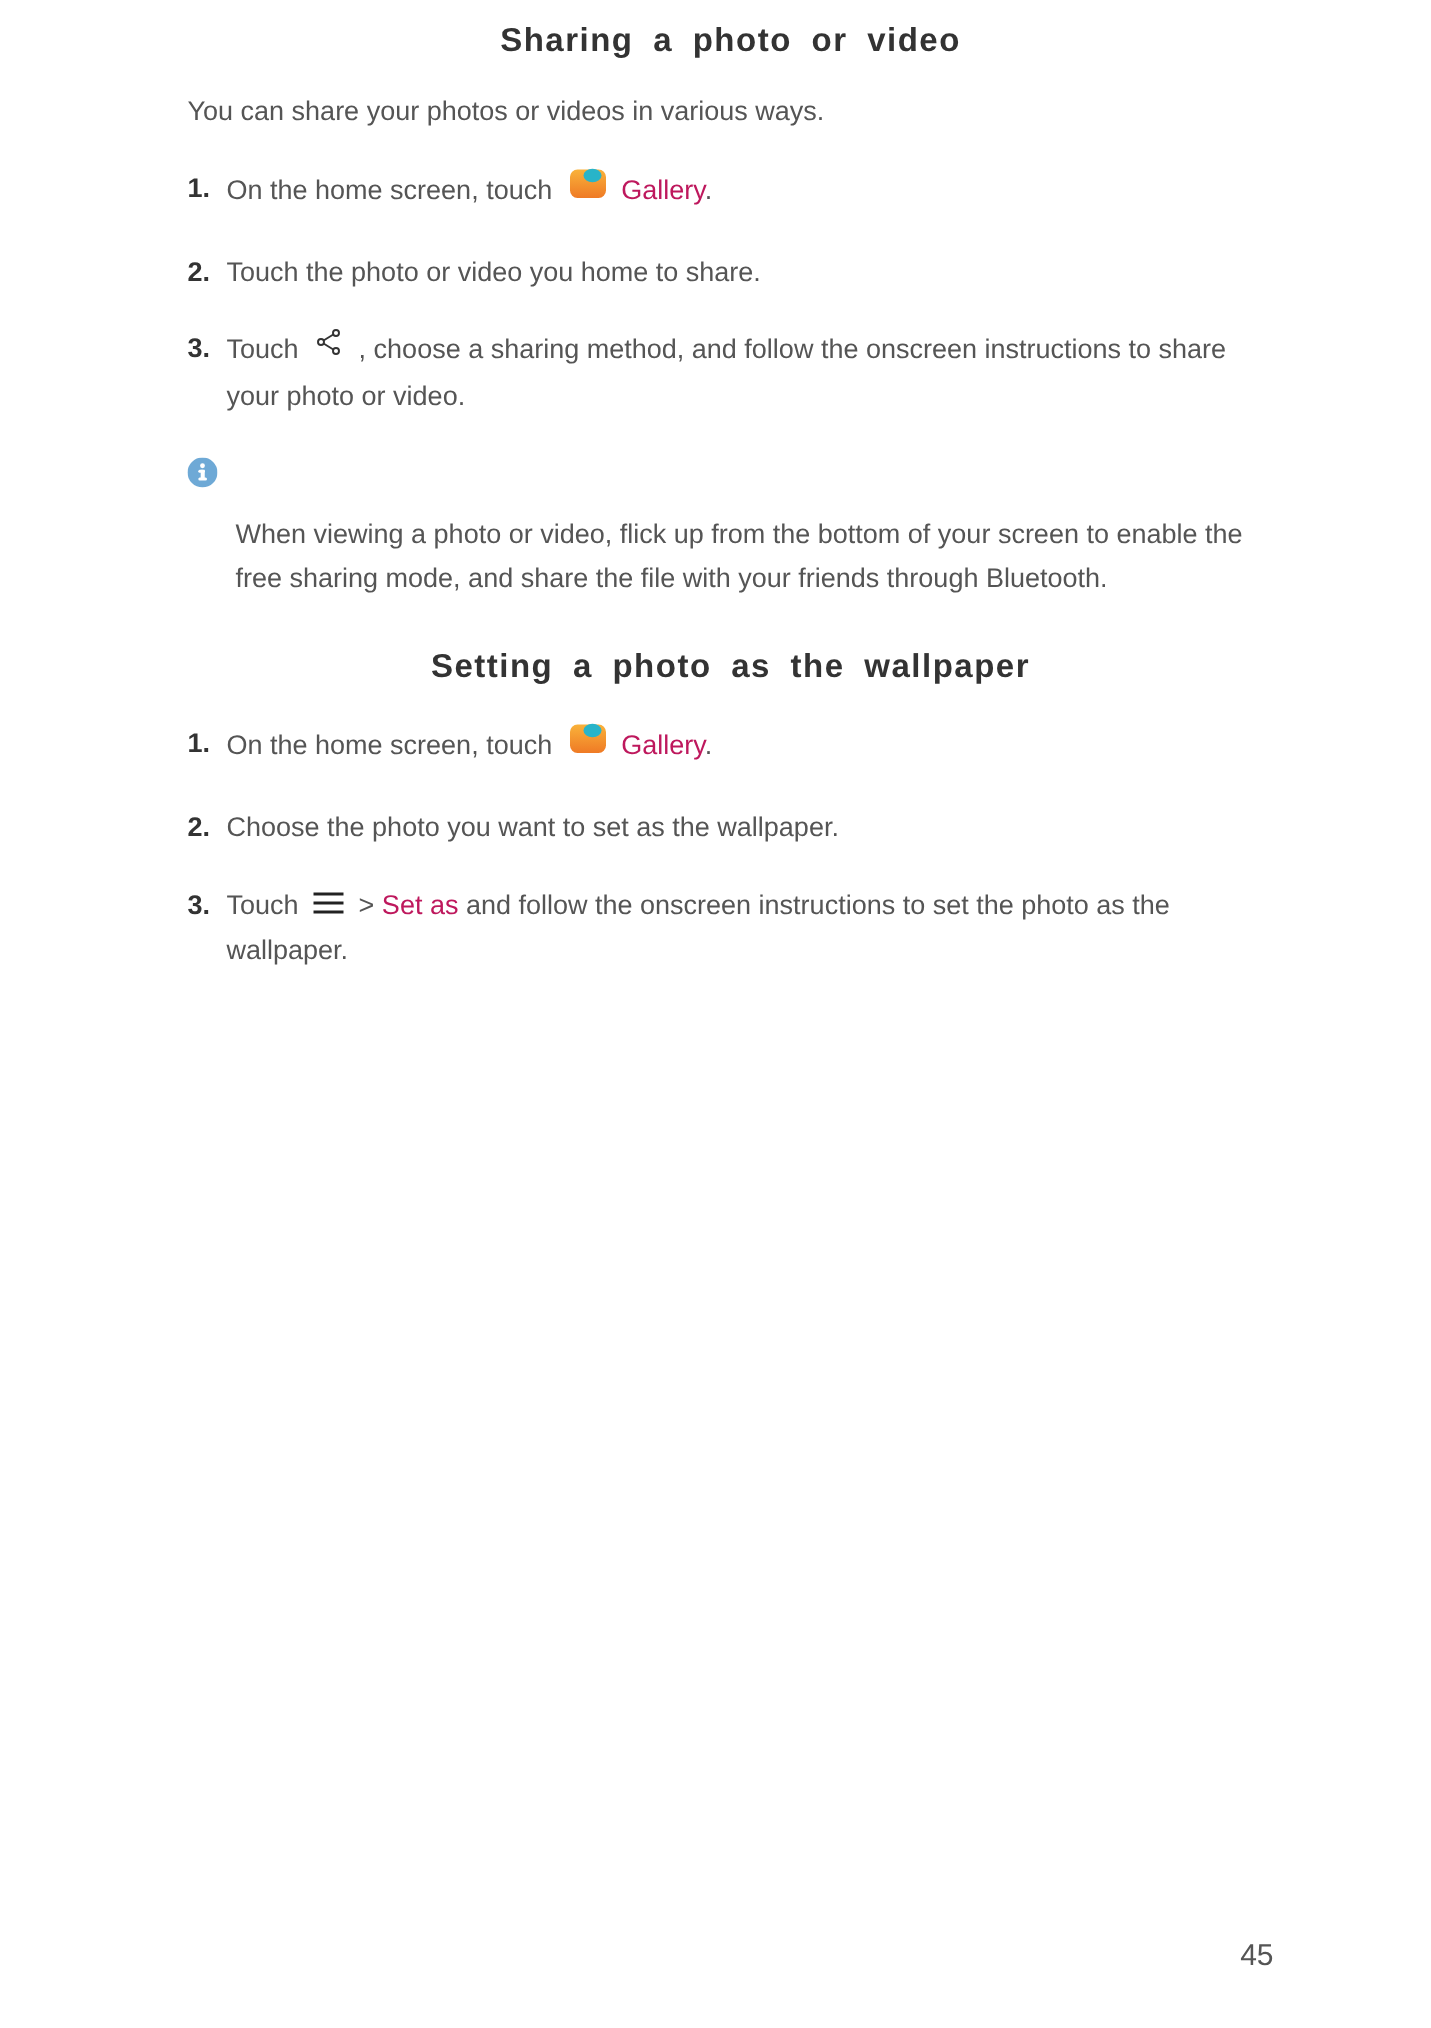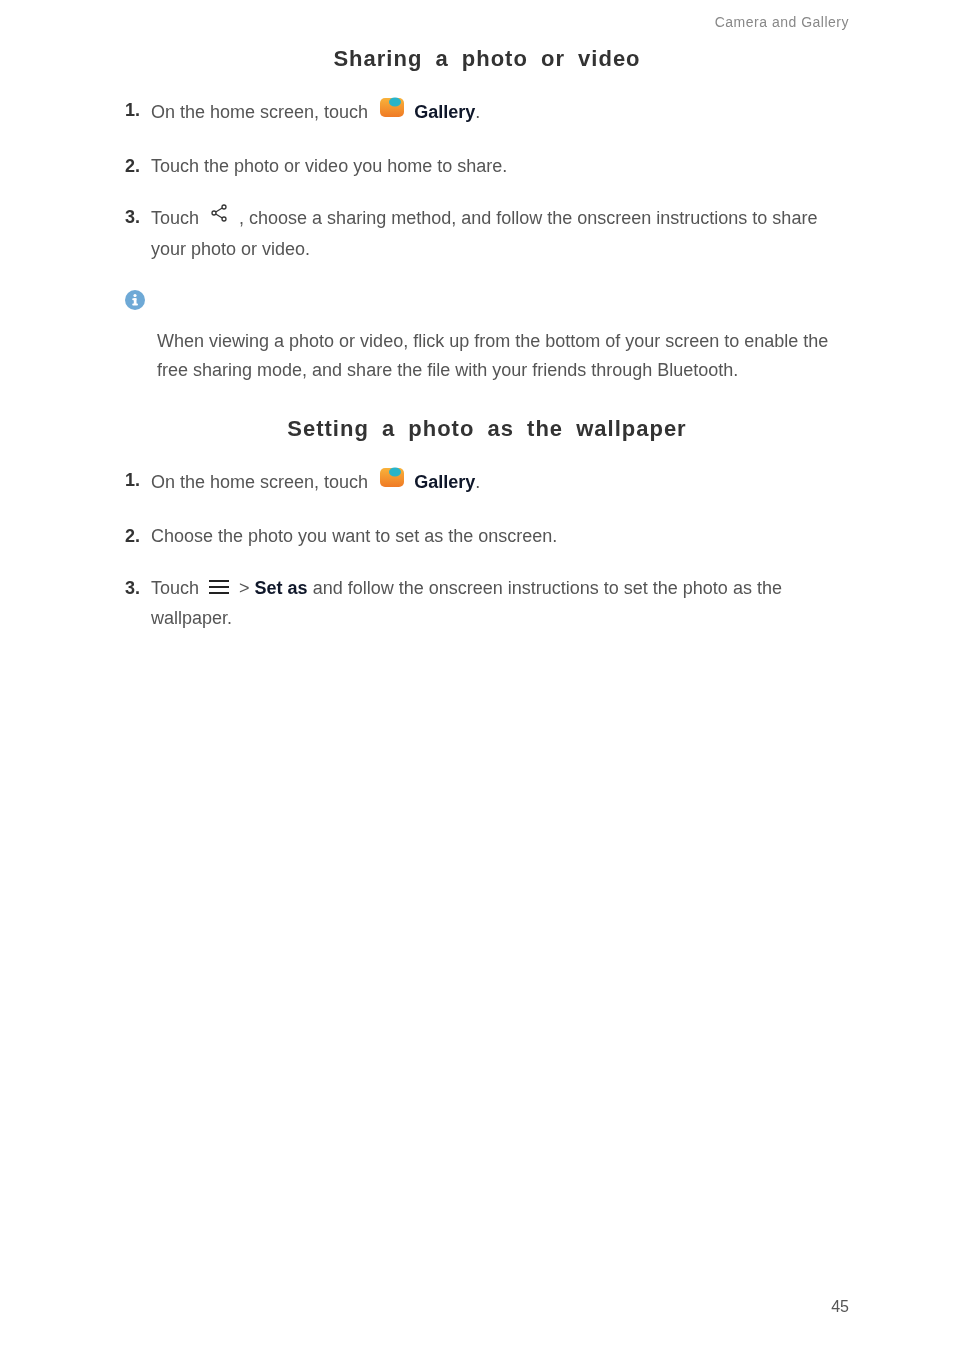--- a/index.html
+++ b/index.html
@@ -71,22 +71,22 @@
   }
   .share-icon, .menu-icon {
     display: inline-block;
     vertical-align: middle;
     margin: 0 4px 0 4px;
     position: relative;
     top: -1px;
   }
   .menu-icon { top: 1px; }
   .bold-inline {
-    font-weight: 700;
-    color: #0f172a;
+    font-weight: 400;
+    color: #be185d;
   }
   .info-block {
     display: flex;
     align-items: flex-start;
     margin: 0 0 30px 0;
     font-size: 18px;
     line-height: 1.65;
     color: #555;
   }
   .info-badge {
@@ -96,32 +96,32 @@
   }
   .info-body {
     flex: 1;
     padding-left: 6px;
     margin-top: 40px;
   }
   .page-num {
     position: absolute;
     bottom: 36px;
     right: 105px;
-    font-size: 16px;
+    font-size: 20px;
     color: #555;
   }
 </style>
 </head>
 <body>
 
 <div class="page">
 
-  <div class="header-cat">Camera and Gallery</div>
 
   <div class="h2">Sharing a photo or video</div>
+  <p class="intro">You can share your photos or videos in various ways.</p>
 
   <ol class="step-list">
 
     <li class="step">
       <span class="num">1.</span>
       <span class="body">
         <span>On the home screen, touch </span>
         <span class="gallery-icon">
           <svg width="26" height="24" viewBox="0 0 26 24">
             <defs>
@@ -194,21 +194,21 @@
             <rect x="1" y="3" width="24" height="19" rx="5" fill="url(#g2)"></rect>
             <ellipse cx="16" cy="7" rx="6" ry="4.5" fill="#28b4c9"></ellipse>
           </svg>
         </span>
         <span class="bold-inline">Gallery</span><span>.</span>
       </span>
     </li>
 
     <li class="step">
       <span class="num">2.</span>
-      <span class="body">Choose the photo you want to set as the onscreen.</span>
+      <span class="body">Choose the photo you want to set as the wallpaper.</span>
     </li>
 
     <li class="step">
       <span class="num">3.</span>
       <span class="body">
         <span>Touch </span>
         <span class="menu-icon">
           <svg width="22" height="16" viewBox="0 0 22 16">
             <line x1="1" y1="2" x2="21" y2="2" stroke="#222" stroke-width="2"></line>
             <line x1="1" y1="8" x2="21" y2="8" stroke="#222" stroke-width="2"></line>

